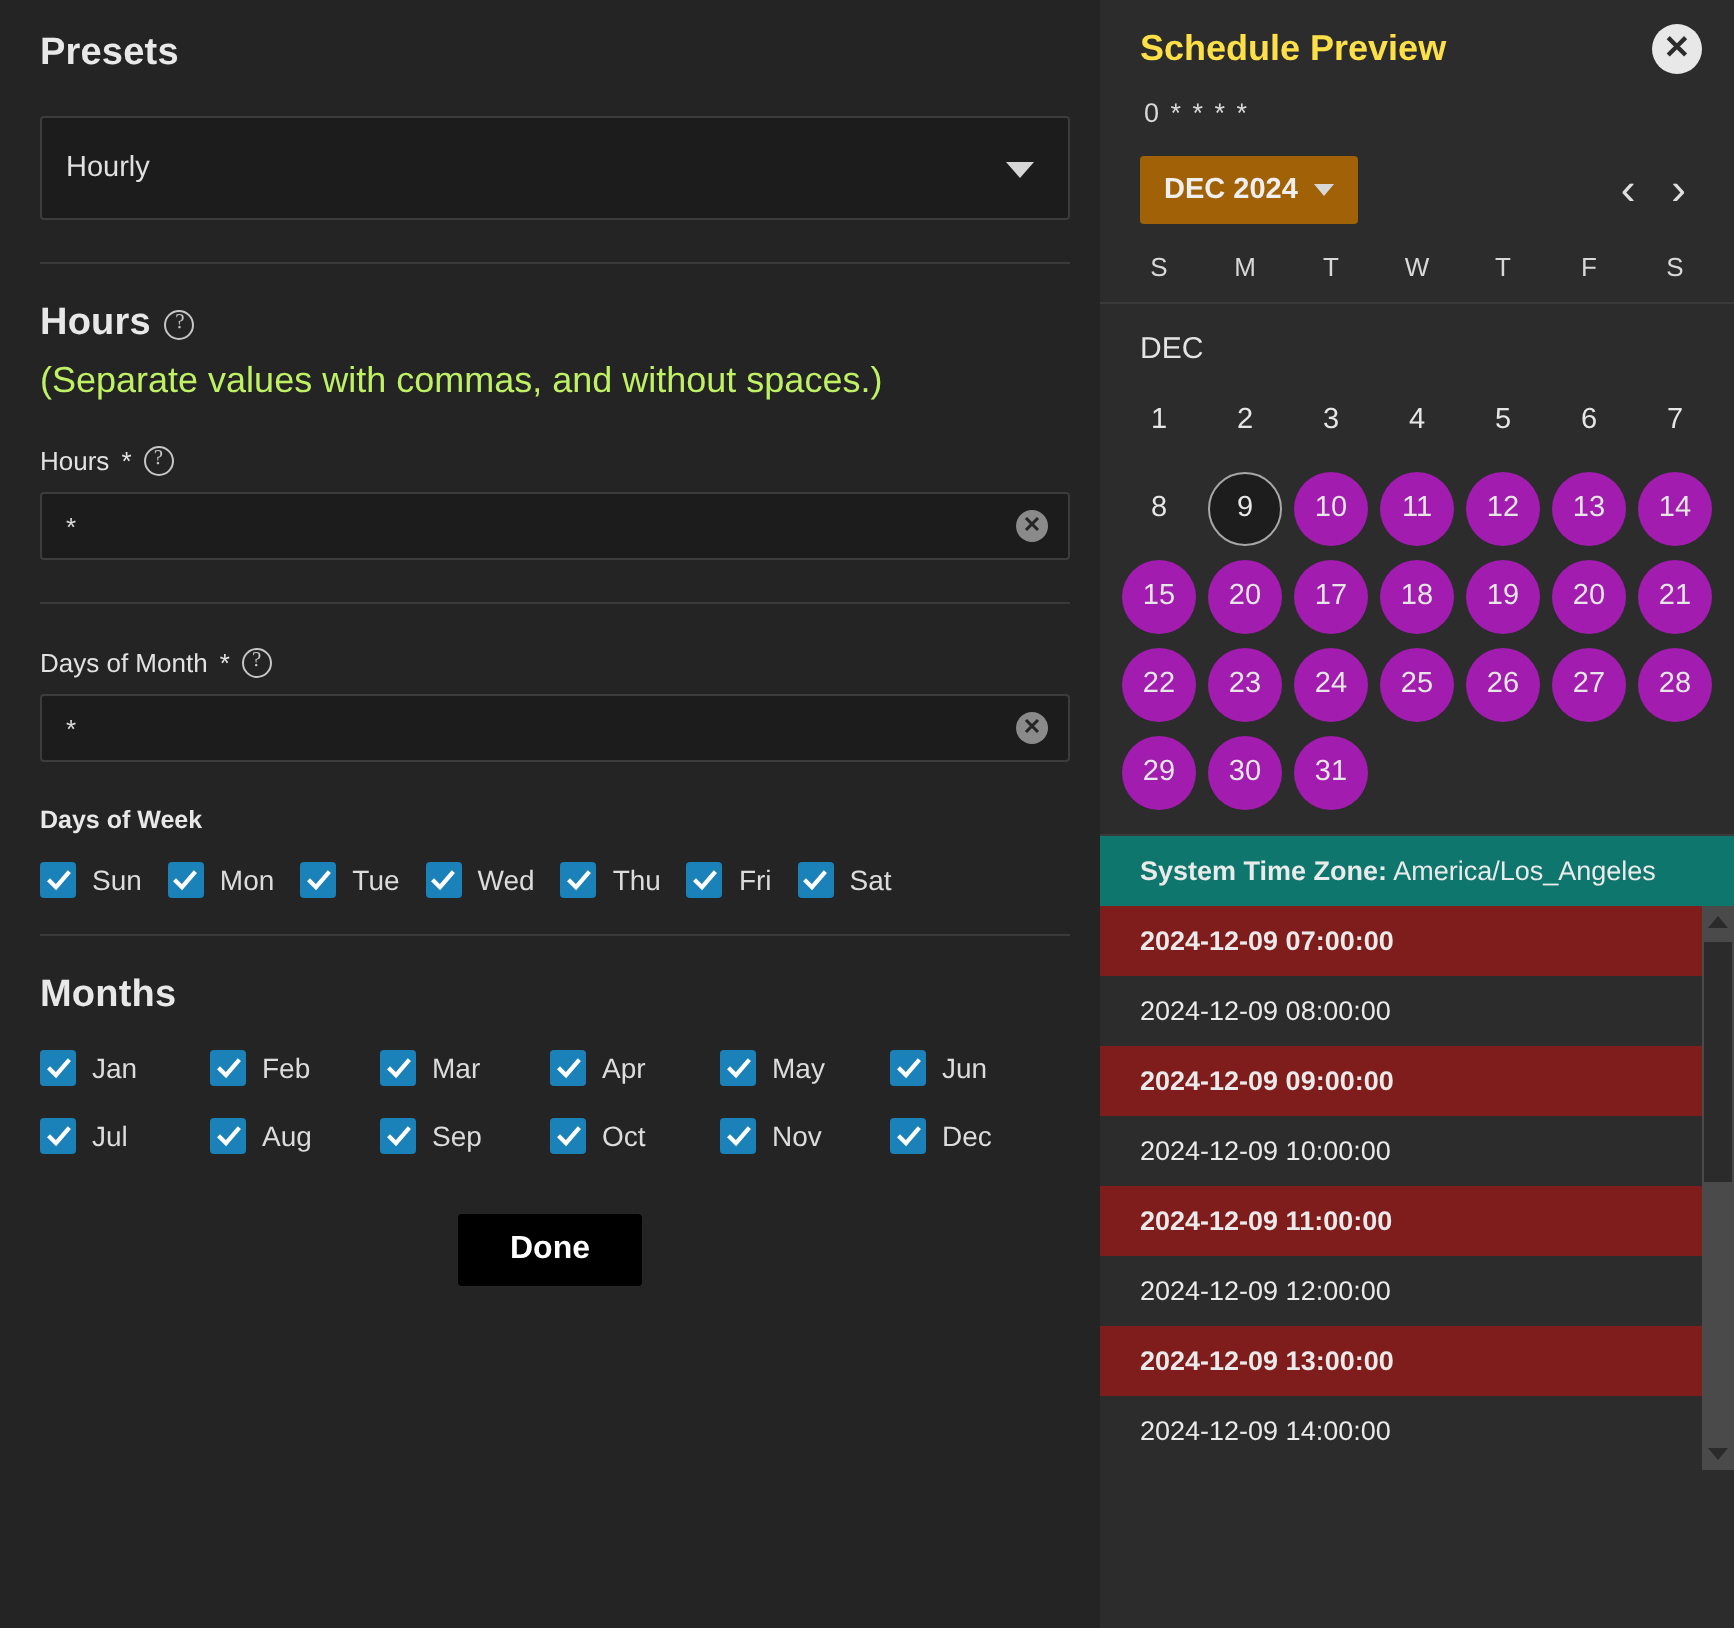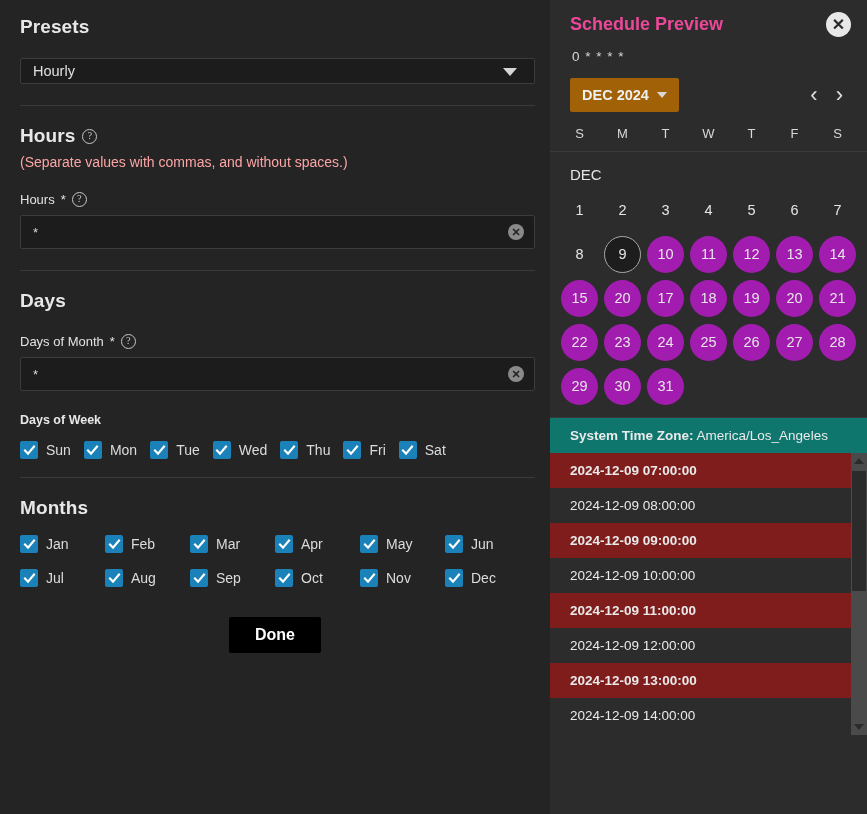--- a/index.html
+++ b/index.html
@@ -30,21 +30,21 @@
     display: inline-flex; align-items: center; justify-content: center;
     width: 15px; height: 15px; border-radius: 50%;
     border: 1.3px solid #c6c6c6; color: #c6c6c6;
     font-size: 10.5px; line-height: 1; font-weight: normal;
     font-family: "Liberation Serif", serif;
     flex: none; padding-bottom: 0px;
   }
 
   .select-wrap { margin-top: 20px; position: relative; }
   .select-box {
-    width: 515px; height: 26px;
+    width: 515px; height: 52px;
     background: #1c1c1c; border: 1px solid #3c3c3c;
     border-radius: 2px;
     display: flex; align-items: center;
     padding: 0 12px;
     font-size: 14.5px; color: #e0e0e0;
   }
   .caret-down {
     position: absolute; right: 13px; top: 50%;
     margin-top: -3px;
     width: 0; height: 0;
@@ -52,21 +52,21 @@
     border-right: 7px solid transparent;
     border-top: 8px solid #d6d6d6;
   }
 
   .hr {
     height: 1px; background: #3a3a3a;
     width: 515px; margin: 21px 0 0 0;
   }
 
   .hint {
-    font-size: 14px; color: #fca5a5; margin-top: 7px;
+    font-size: 18px; color: #bef264; margin-top: 7px;
   }
 
   .field-label {
     display: flex; align-items: center; gap: 6px;
     font-size: 13px; color: #e2e2e2; margin-top: 22px;
   }
   .req { color: #e2e2e2; }
 
   .input-box {
     margin-top: 8px;
@@ -124,21 +124,21 @@
   .right-panel {
     width: 317px; height: 814px;
     background: #2c2c2c;
     position: relative;
     overflow: hidden;
   }
   .rp-header {
     display: flex; align-items: center; justify-content: space-between;
     padding: 12px 16px 0 20px;
   }
-  .rp-title { font-size: 18px; font-weight: bold; color: #ec4899; }
+  .rp-title { font-size: 18px; font-weight: bold; color: #fde047; }
   .close-btn {
     width: 25px; height: 25px; border-radius: 50%;
     background: #e8e8e8; color: #2c2c2c;
     display: flex; align-items: center; justify-content: center;
     font-size: 16px; font-weight: bold; cursor: pointer;
     font-family: "Liberation Sans", sans-serif;
     line-height: 1;
   }
   .cron { font-size: 13.5px; color: #d8d8d8; padding: 12px 0 0 22px; letter-spacing: 1px;}
   .every { font-size: 14px; color: #dedede; padding: 12px 0 0 22px; }
@@ -272,21 +272,20 @@
       <span class="req">*</span>
       <span class="help-icon">?</span>
     </div>
     <div class="input-box">
       <span>*</span>
       <span class="clear-btn">✕</span>
     </div>
 
     <div class="hr"></div>
 
-    <div class="section-title" style="margin-top:19px;">Days</div>
 
     <div class="field-label">
       <span>Days of Month</span>
       <span class="req">*</span>
       <span class="help-icon">?</span>
     </div>
     <div class="input-box">
       <span>*</span>
       <span class="clear-btn">✕</span>
     </div>

